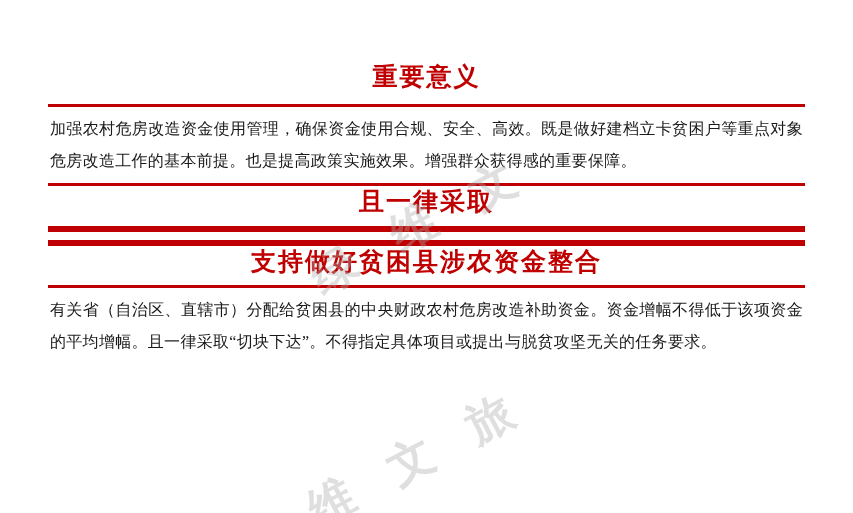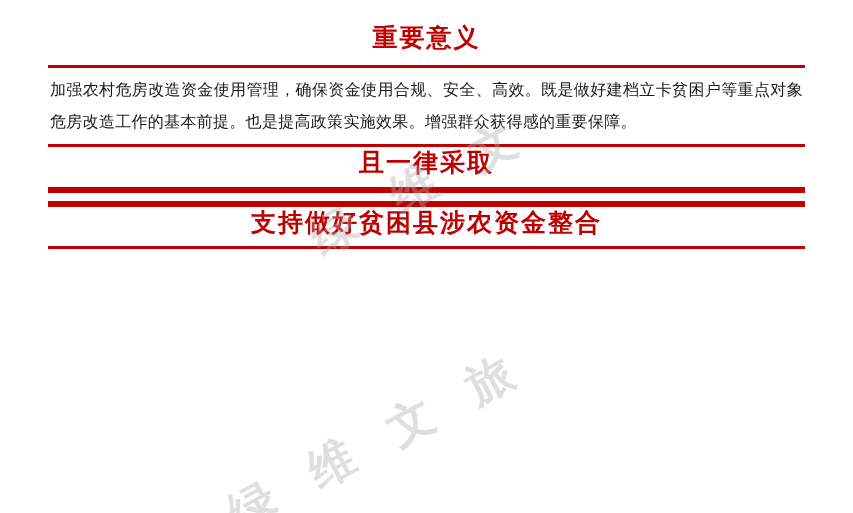--- a/index.html
+++ b/index.html
@@ -66,20 +66,21 @@
     font-weight: bold;
     font-size: 25px;
     letter-spacing: 2px;
     line-height: 1.25;
     padding: 0;
     margin: 0;
   }
   .heading.h-first {
     padding-top: 22px;
     padding-bottom: 4px;
+    margin-top: 39px;
   }
 
   .rule {
     border: none;
     border-top: 3px solid #c00000;
     margin: 0;
     height: 0;
   }
   .rule-wrap {
     padding: 0;
@@ -135,15 +136,16 @@
   </div>
 
   <div class="section">
     <div class="rule-wrap">
       <hr class="rule">
     </div>
     <div class="heading">支持做好贫困县涉农资金整合</div>
     <div class="rule-wrap rule-gap-top">
       <hr class="rule">
     </div>
+    <div class="body-text">有关省（自治区、直辖市）分配给贫困县的中央财政农村危房改造补助资金。资金增幅不得低于该项资金的平均增幅。且一律采取“切块下达”。不得指定具体项目或提出与脱贫攻坚无关的任务要求。</div>
   </div>
 
 </div>
 
 </body></html>

